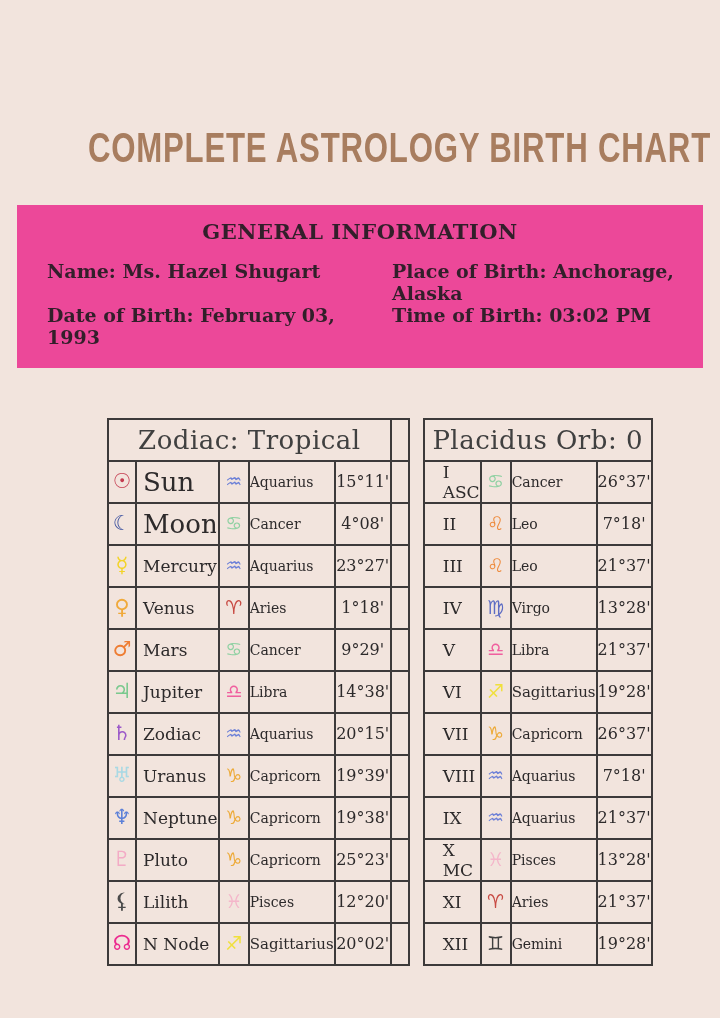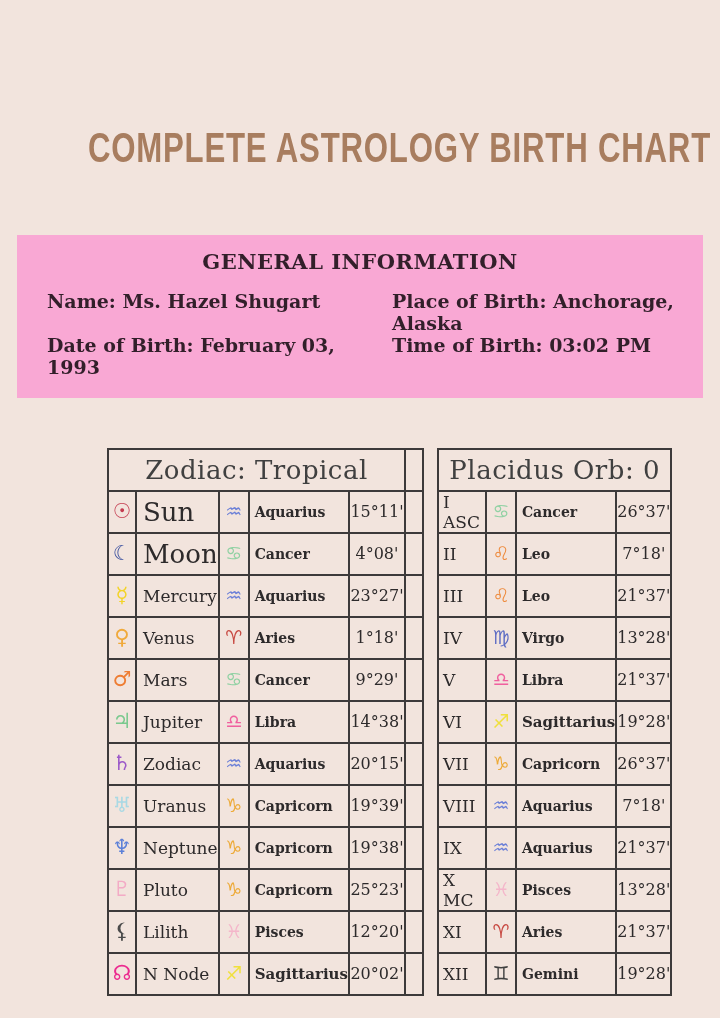--- a/index.html
+++ b/index.html
@@ -17,22 +17,22 @@
     font-family:"Liberation Sans", sans-serif;
     font-weight:800;
     font-size:40px;
     letter-spacing:1px;
     color:#a87d5f;
     transform:scale(0.78,1.04);
     white-space:nowrap;
   }
   
   .info-box {
-    width:670px; margin:38px auto 0;
-    background:#f9a8d4;
+    width:670px; margin:8px auto 0;
+    background:#ec4899;
     padding:14px 8px 20px;
   }
   .info-heading {
     margin:0 0 16px;
     text-align:center;
     font-size:21px; font-weight:700;
     letter-spacing:0.5px;
     color:#321f2a;
   }
   .info-grid {
@@ -52,24 +52,24 @@
   th, td { border:2px solid #3d3a3a; height:40px; padding:0; vertical-align:middle; overflow:hidden; }
   th.main {
     font-size:26px; font-weight:500; letter-spacing:0.5px;
     text-align:center; color:#404040;
   }
   td.c { text-align:center; }
   .sym { font-family:"DejaVu Sans", sans-serif; font-size:21px; line-height:1; }
   .sym.s { font-size:19px; }
   .pname { font-size:17px; padding-left:6px; font-weight:500; }
   .pname.big { font-size:26px;border-radius:18px; }
-  .sname { font-size:14px; padding-left:5px; font-weight:700; }
+  .sname { font-size:14px; font-weight:400; }
   .sname.small { font-size:15px; }
   .deg  { font-size:16px; text-align:center; font-weight:500; }
-  .house { font-size:17px; padding-left:4px; font-weight:500; }
+  .house { font-size:17px; padding-left:18px; font-weight:500; }
   .spacer { background:transparent; }
 </style>
 </head>
 <body>
 
 <div class="page">
 
   <div class="title-wrap">
     <h1 class="title">COMPLETE ASTROLOGY BIRTH CHART</h1>
   </div>

